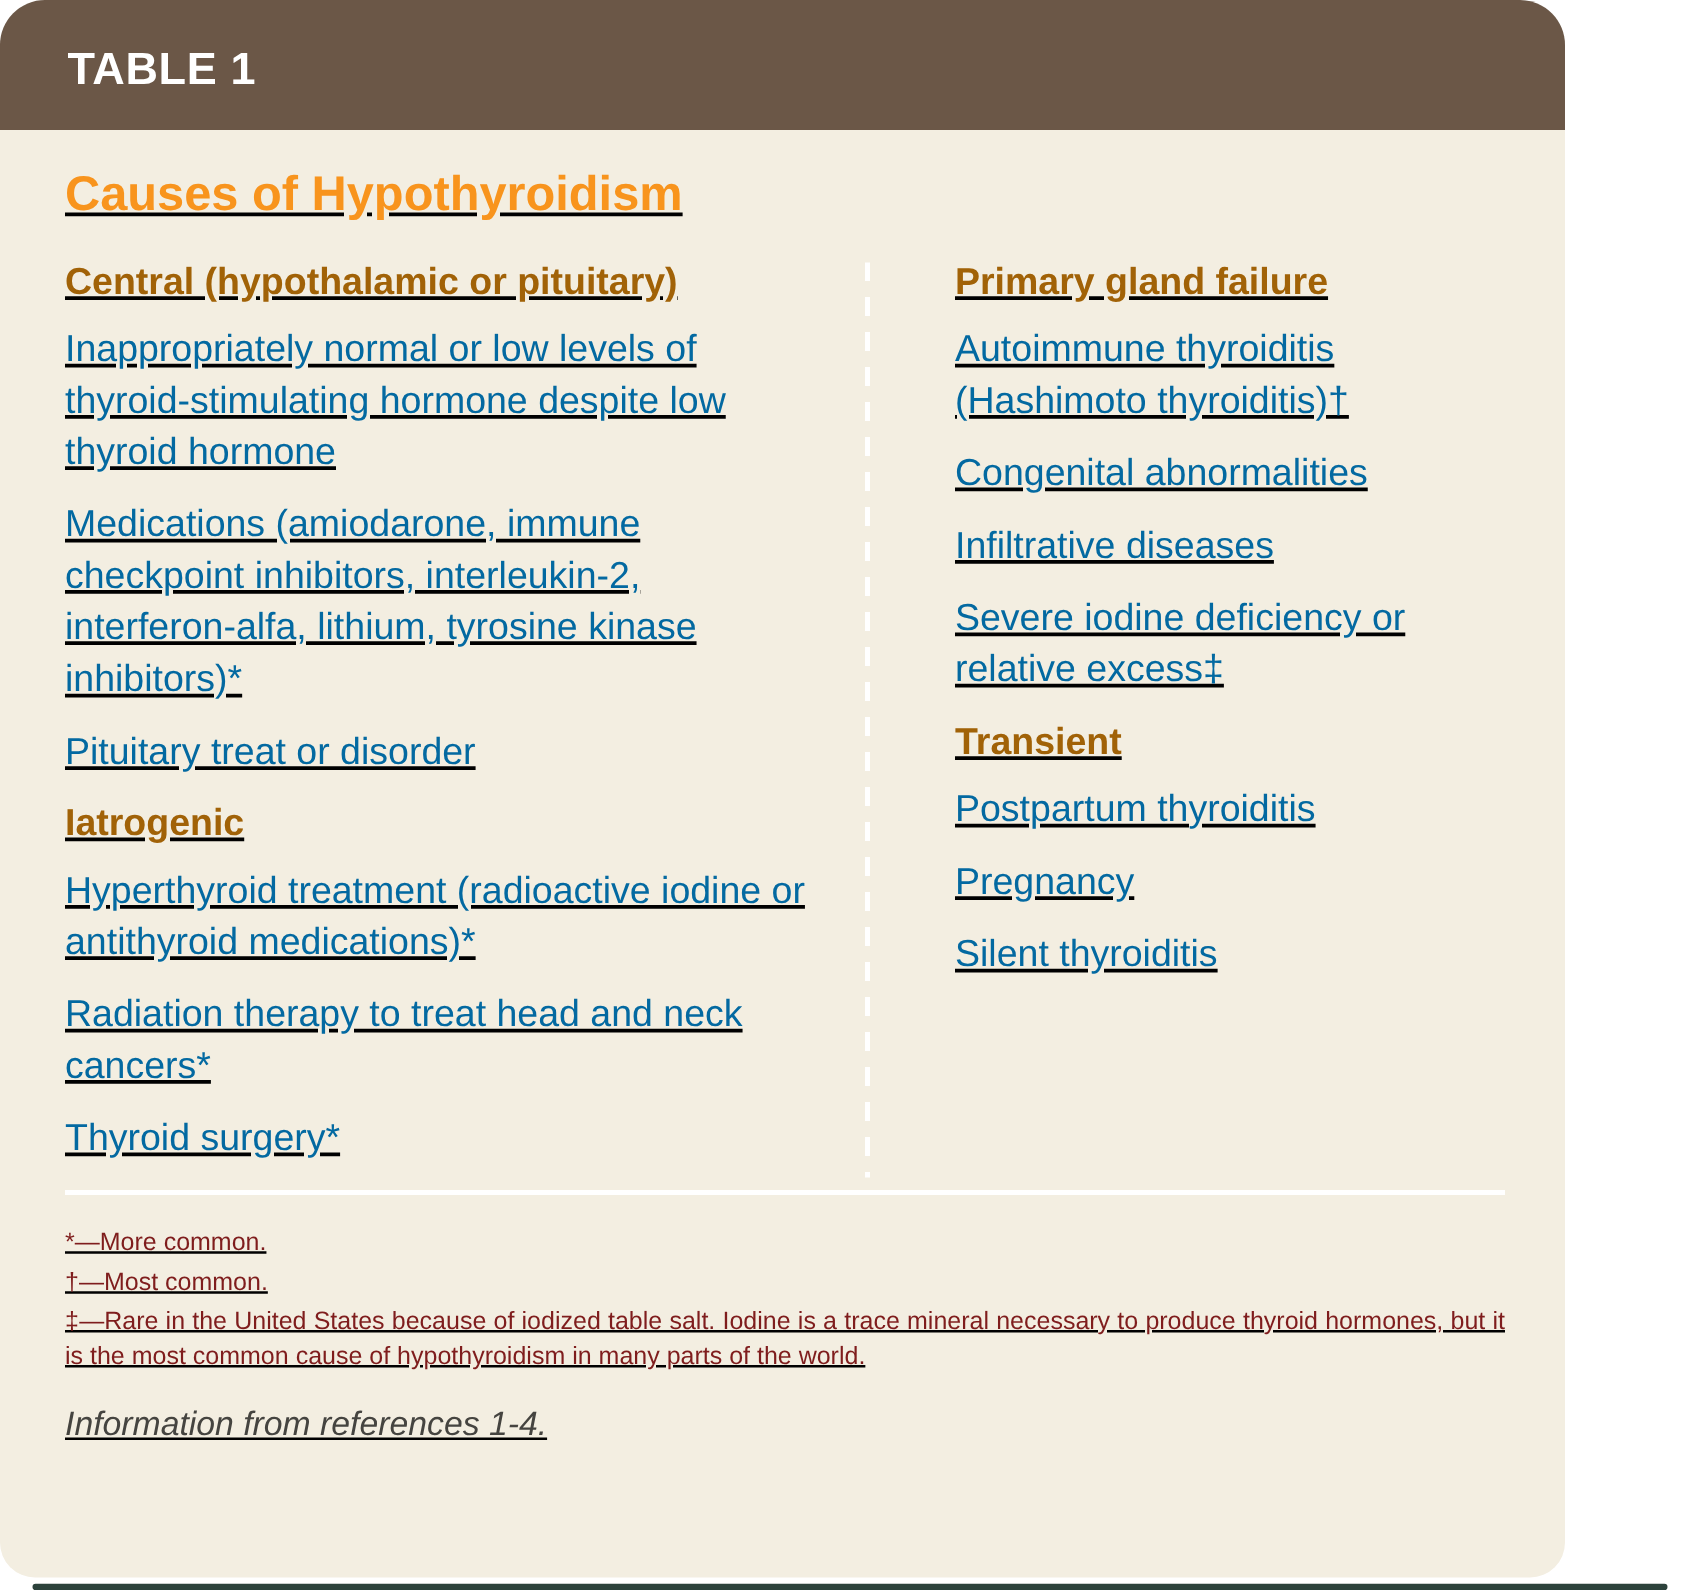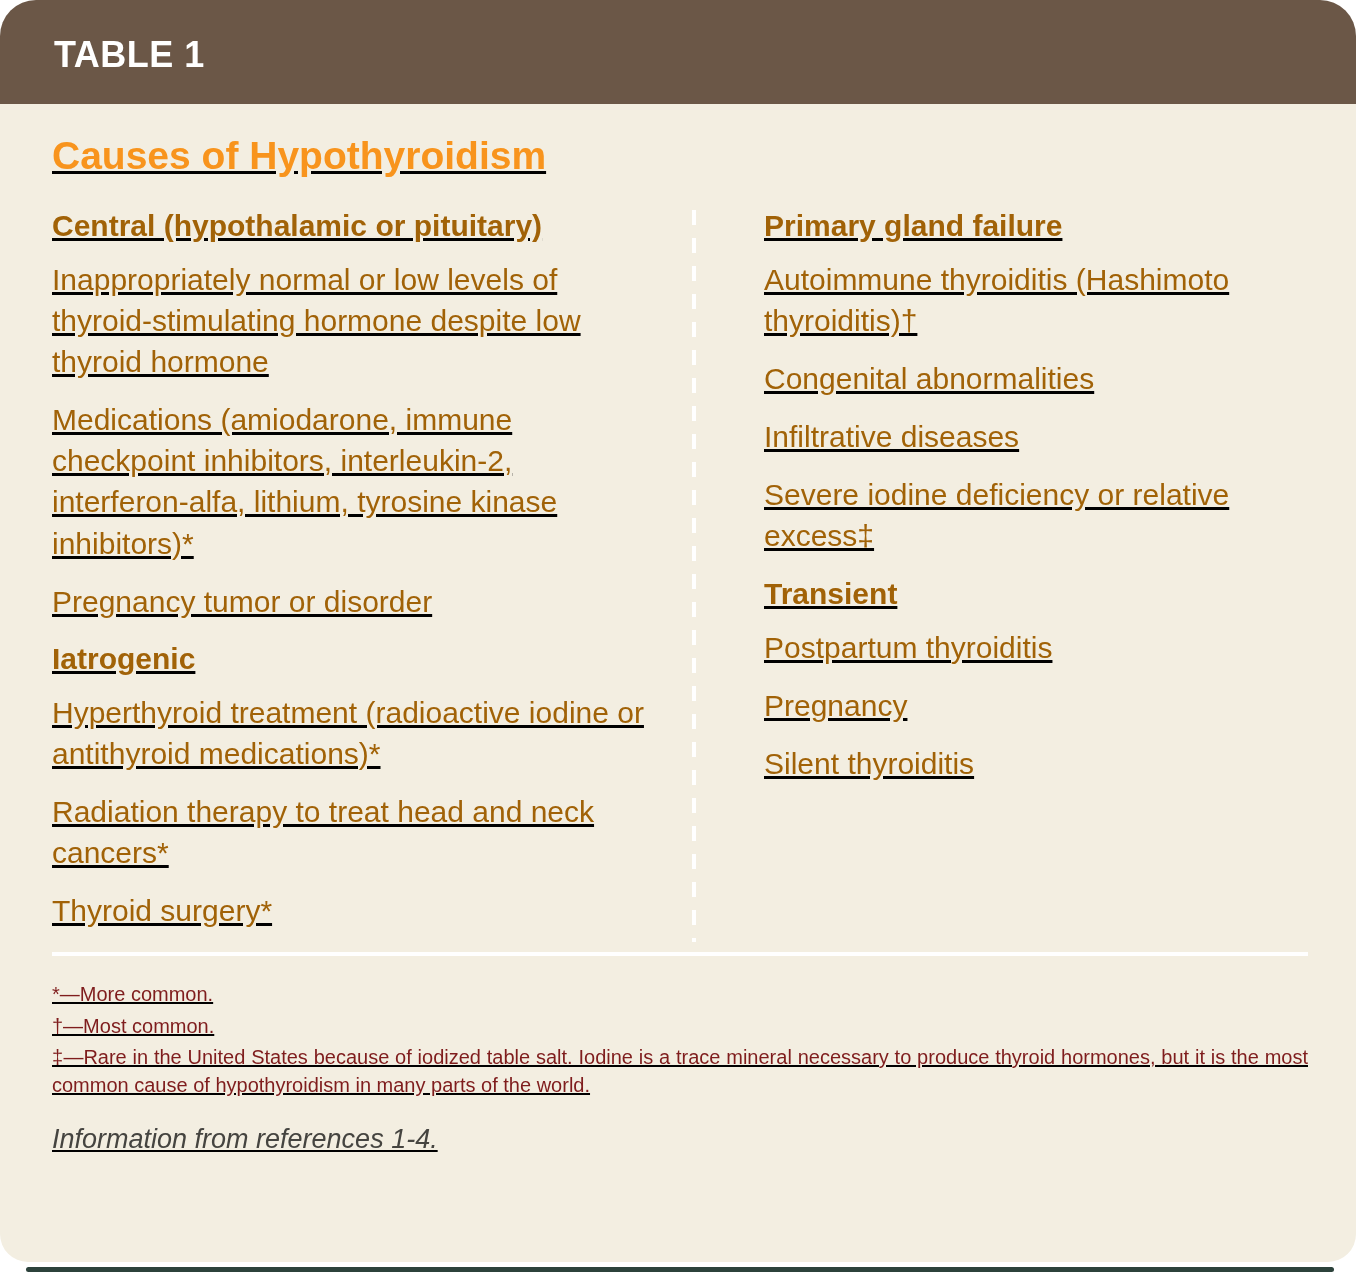--- a/index.html
+++ b/index.html
@@ -11,21 +11,21 @@
   body {
     width: 1360px;
     height: 1272px;
     position: relative;
     overflow: hidden;
   }
   .panel {
     position: absolute;
     left: 0;
     top: 0;
-    width: 1356px;
+    width: 1252px;
     height: 1262px;
   }
   .panel-header {
     height: 104px;
     background: var(--header-brown, #6b5747);
     border-radius: 36px 36px 0 0;
     display: flex;
     align-items: center;
   }
   .table-label {
@@ -76,21 +76,21 @@
   }
   .sec-heading {
     font-size: 30px;
     font-weight: 700;
     color: #a16207;
     margin: 2px 0 14px 0;
     line-height: 1.3;
   }
   .item {
     font-size: 30px;
-    color: #a16207;
+    color: #0369a1;
     line-height: 1.37;
     margin: 0 0 17px 0;
   }
   .white-rule {
     height: 4px;
     background: #ffffff;
     margin-top: 4px;
   }
   .footnotes {
     margin-top: 24px;
@@ -128,21 +128,21 @@
     <div class="table-label">TABLE 1</div>
   </div>
   <div class="panel-body">
     <h1 class="panel-title">Causes of Hypothyroidism</h1>
 
     <div class="columns">
       <div class="col-left">
           <div class="sec-heading">Central (hypothalamic or pituitary)</div>
           <div class="item">Inappropriately normal or low levels of thyroid-stimulating hormone despite low thyroid hormone</div>
           <div class="item">Medications (amiodarone, immune checkpoint inhibitors, interleukin-2, interferon-alfa, lithium, tyrosine kinase inhibitors)*</div>
-          <div class="item">Pregnancy tumor or disorder</div>
+          <div class="item">Pituitary treat or disorder</div>
           <div class="sec-heading">Iatrogenic</div>
           <div class="item">Hyperthyroid treatment (radioactive iodine or antithyroid medications)*</div>
           <div class="item">Radiation therapy to treat head and neck cancers*</div>
           <div class="item">Thyroid surgery*</div>
         </div>
       <div class="divider"></div>
       <div class="col-right">
           <div class="sec-heading">Primary gland failure</div>
           <div class="item">Autoimmune thyroiditis (Hashimoto thyroiditis)†</div>
           <div class="item">Congenital abnormalities</div>

